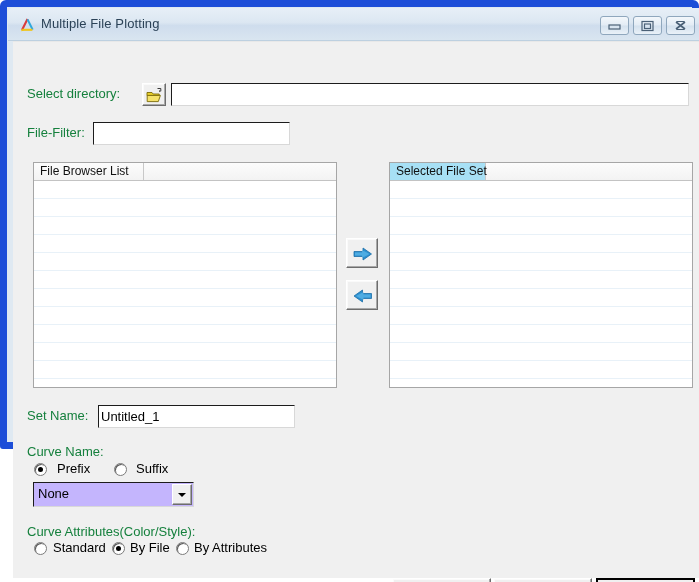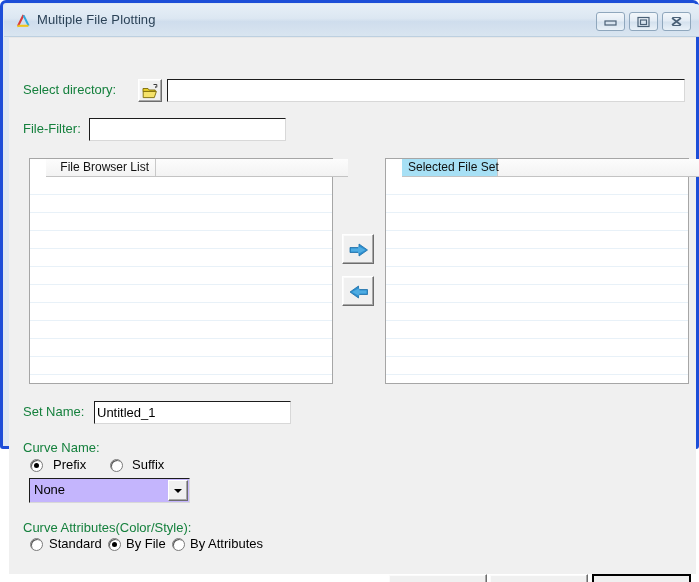--- a/index.html
+++ b/index.html
@@ -15,21 +15,21 @@
     overflow: hidden;
   }
 
   
   #window {
     position: absolute;
     left: 0; top: 0;
     width: 699px;
     height: 449px;
     box-sizing: border-box;
-    border: 3px solid #1d4ed8;
+    border: 7px solid #1d4ed8;
     background: #dfe9f2;
     border-radius: 6px 6px 3px 3px;
   }
   #titlebar {
     position: absolute;
     left: 1px; top: 1px;
     width: 697px;
     height: 33px;
     box-sizing: border-box;
     background: linear-gradient(to bottom, #e7eff7 0%, #dce7f2 45%, #cfdded 55%, #d9e5f0 100%);
@@ -124,27 +124,26 @@
     position: absolute;
     box-sizing: border-box;
     background: #ffffff;
     border: 1px solid #a6a6a6;
   }
   #left-list  { left: 20px;  top: 120px; width: 304px; height: 226px; }
   #right-list { left: 376px; top: 120px; width: 304px; height: 226px; }
 
   .lhead {
     position: absolute;
-    left: 16px; top: 0;
+    left: 0; top: 0;
     width: 100%;
     height: 18px;
     box-sizing: border-box;
     background: linear-gradient(to bottom, #fcfcfc 0%, #f3f3f3 100%);
     border-bottom: 1px solid #c3c3c3;
-    text-align: right;
   }
   .lhead-cell {
     position: absolute;
     left: 0; top: 0;
     height: 17px;
     line-height: 17px;
     box-sizing: border-box;
     padding: 0 6px;
     font-size: 12px;
     color: #111;

